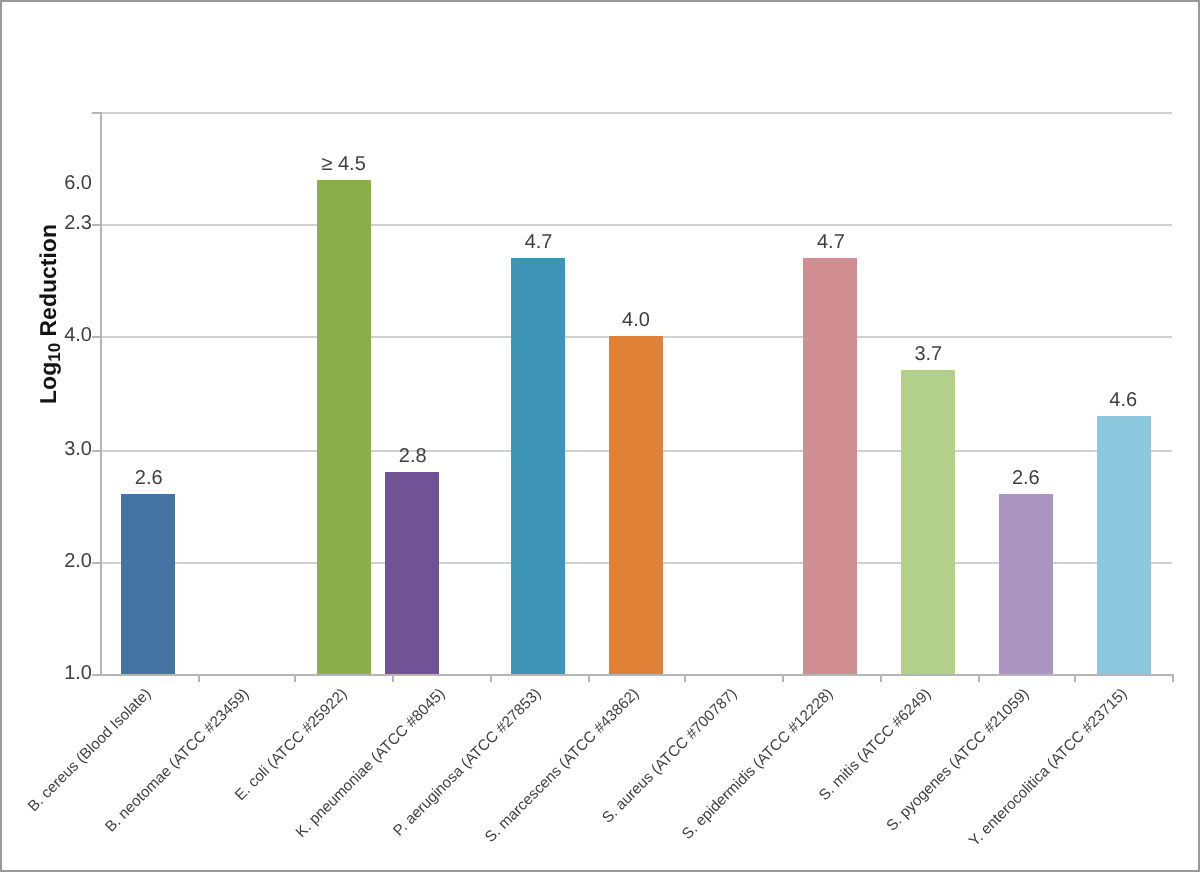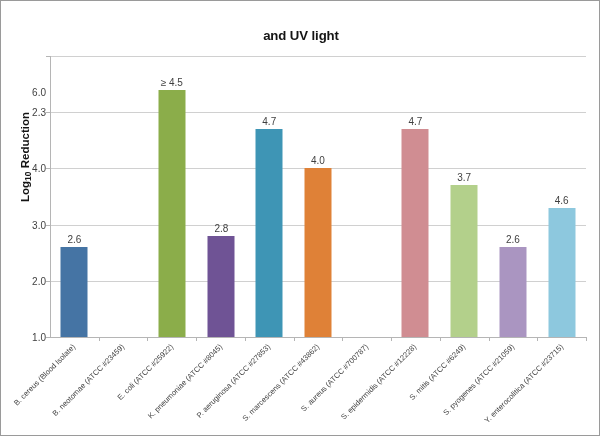--- a/index.html
+++ b/index.html
@@ -162,21 +162,20 @@
     pointer-events: auto;
   }
 </style>
 </head>
 <body>
 
 <div id="chart-root">
 
   <div class="chart-title">
     <br>
-    <span>and UV light</span>
   </div>
 
   <div class="y-axis-title"><span>Log</span><sub>10</sub><span> Reduction</span></div>
 
   <div class="plot-area" id="gridlines">
       <div class="gridline" style="top: 281px; background: transparent;"></div>
       <div class="gridline" style="top: 224.8px;"></div>
       <div class="gridline" style="top: 168.6px;"></div>
       <div class="gridline" style="top: 112.4px;"></div>
       <div class="gridline" style="top: 56.2px;"></div>
@@ -203,21 +202,21 @@
 
   <div class="bars-layer" id="bars">
       <div class="bar-slot" style="left: 0px; width: 48.7273px;">
         <div class="bar" title="B. cereus (Blood Isolate): 2.6" style="height: 89.92px; background: rgb(69, 116, 164);"></div>
         <div class="bar-value" style="bottom: 91.92px;">2.6</div>
       </div>
       <div class="bar-slot" style="left: 97.4545px; width: 48.7273px;">
         <div class="bar" title="E. coli (ATCC #25922): ≥ 5.4" style="height: 247.28px; background: rgb(139, 173, 74);"></div>
         <div class="bar-value" style="bottom: 249.28px;">≥ 4.5</div>
       </div>
-      <div class="bar-slot" style="left: 147px; width: 48.7273px; text-decoration: underline;">
+      <div class="bar-slot" style="left: 132px; width: 48.7273px; text-decoration: underline;">
         <div class="bar" title="K. pneumoniae (ATCC #8045): 2.8" style="height: 101.16px; background: rgb(111, 83, 149);"></div>
         <div class="bar-value" style="bottom: 103.16px;">2.8</div>
       </div>
       <div class="bar-slot" style="left: 194.909px; width: 48.7273px;">
         <div class="bar" title="P. aeruginosa (ATCC #27853): 4.7" style="height: 207.94px; background: rgb(62, 149, 181);"></div>
         <div class="bar-value" style="bottom: 209.94px;">4.7</div>
       </div>
       <div class="bar-slot" style="left: 243.636px; width: 48.7273px;">
         <div class="bar" title="S. marcescens (ATCC #43862): 4.0" style="height: 168.6px; background: rgb(223, 129, 55);"></div>
         <div class="bar-value" style="bottom: 170.6px;">4.0</div>

